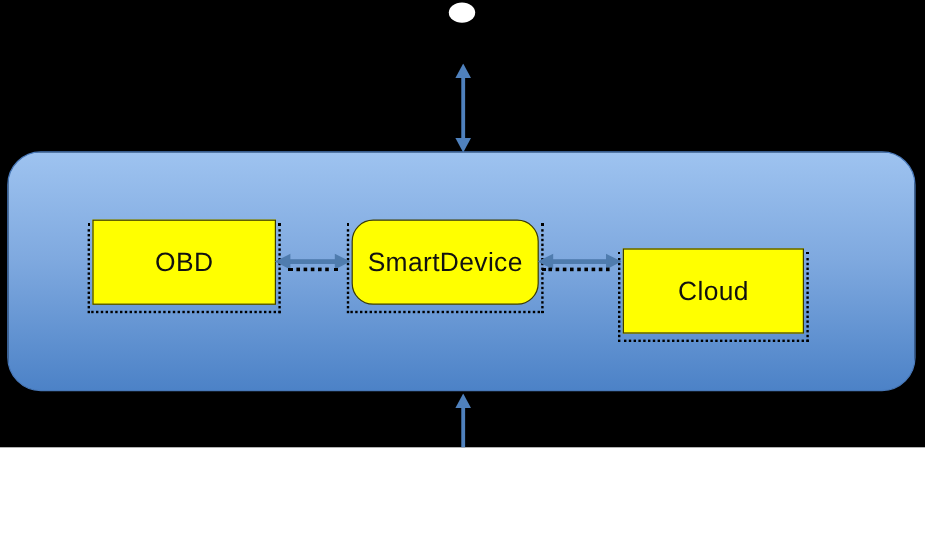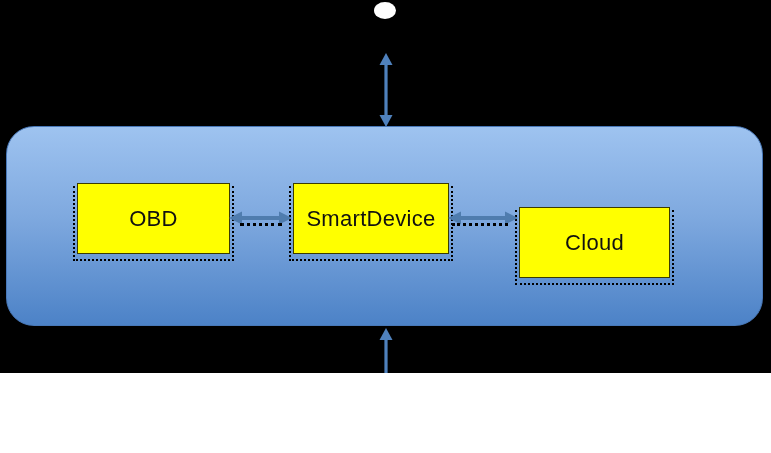--- a/index.html
+++ b/index.html
@@ -69,21 +69,21 @@
     position: absolute;
     left: -5px;
     right: -5px;
     top: 2px;
     bottom: -8px;
     border: 2px dotted var(--shadow, #000000);
     border-top: none;
     pointer-events: none;
   }
   .node-obd   { left: 77px;  width: 151px; }
-  .node-smart { left: 293px; width: 154px; }
+  .node-smart { left: 293px; width: 154px; border-radius: 18px; }
   .node-cloud { left: 519px; width: 149px; margin-top: 24px; }
   
   .h-arrow {
     position: absolute;
     top: 210px;
     height: 16px;
     color: var(--arrow-link, #4f7cae);
   }
   .h-arrow svg { display: block; width: 100%; height: 100%; }
   .h-arrow-1 { left: 229px; width: 63px; }

